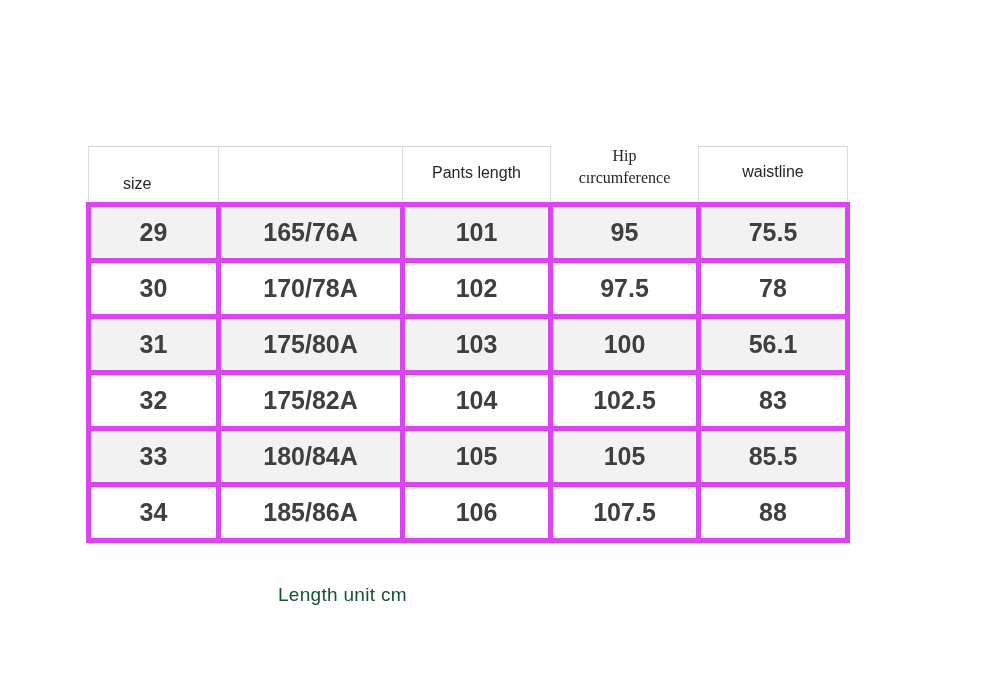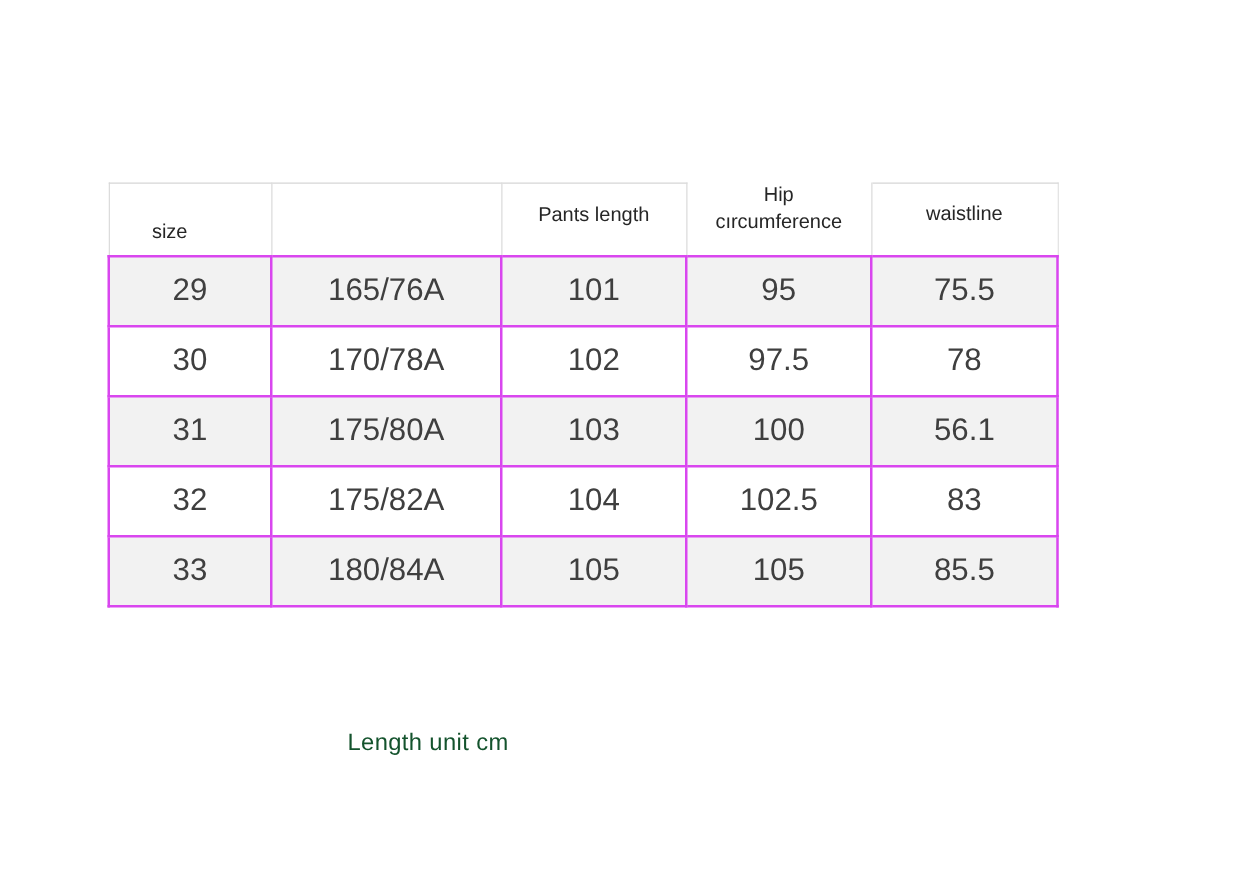--- a/index.html
+++ b/index.html
@@ -72,20 +72,21 @@
   th.h-pants {
     vertical-align: middle;
     padding-bottom: 4px;
   }
 
   
   th.h-hip {
     vertical-align: middle;
     border-top-color: transparent;
     overflow: visible;
+    font-family: Liberation Serif, serif;
   }
   th.h-hip .hip-inner {
     position: relative;
     top: -8px;
     line-height: 1.33;
     display: block;
   }
 
   th.h-waist {
     text-align: center;
@@ -97,26 +98,26 @@
   
   tbody tr {
     height: 56px;
   }
 
   tbody tr.striped td {
     background: #f2f2f2;
   }
 
   tbody td {
-    border: 2px solid #d946ef;
+    border: 5px solid #d946ef;
     text-align: center;
     vertical-align: middle;
     color: #3f3f3f;
     font-size: 25px;
-    font-weight: 400;
+    font-weight: 700;
     padding: 0;
     background: #ffffff;
   }
 
   
   .footer-note {
     position: absolute;
     left: 278px;
     top: 584px;
     font-size: 19px;
@@ -182,19 +183,26 @@
           <td>102.5</td>
           <td>83</td>
         </tr>
         <tr class="striped">
           <td>33</td>
           <td>180/84A</td>
           <td>105</td>
           <td>105</td>
           <td>85.5</td>
         </tr>
+        <tr>
+          <td>34</td>
+          <td>185/86A</td>
+          <td>106</td>
+          <td>107.5</td>
+          <td>88</td>
+        </tr>
       </tbody>
     </table>
   </div>
 
   <div class="footer-note">Length unit cm</div>
 
 </div>
 
 </body></html>

